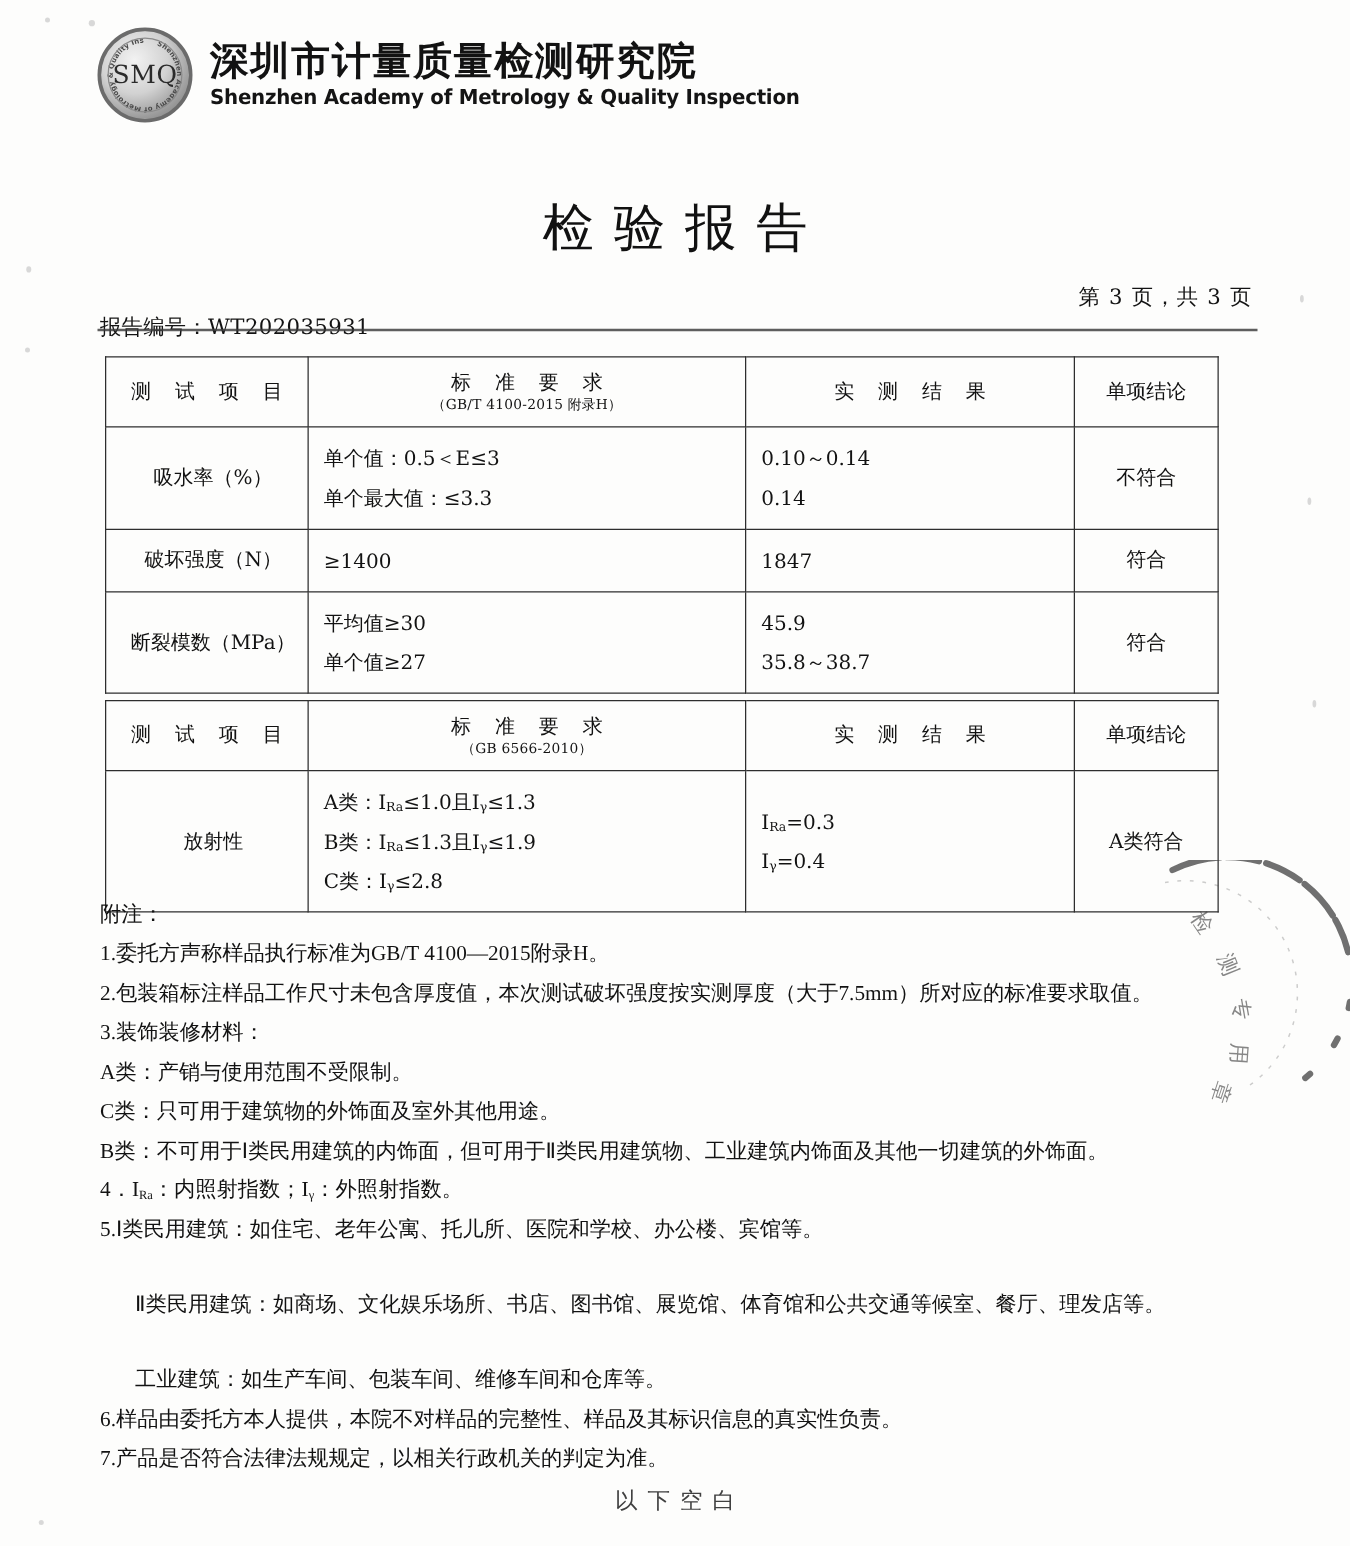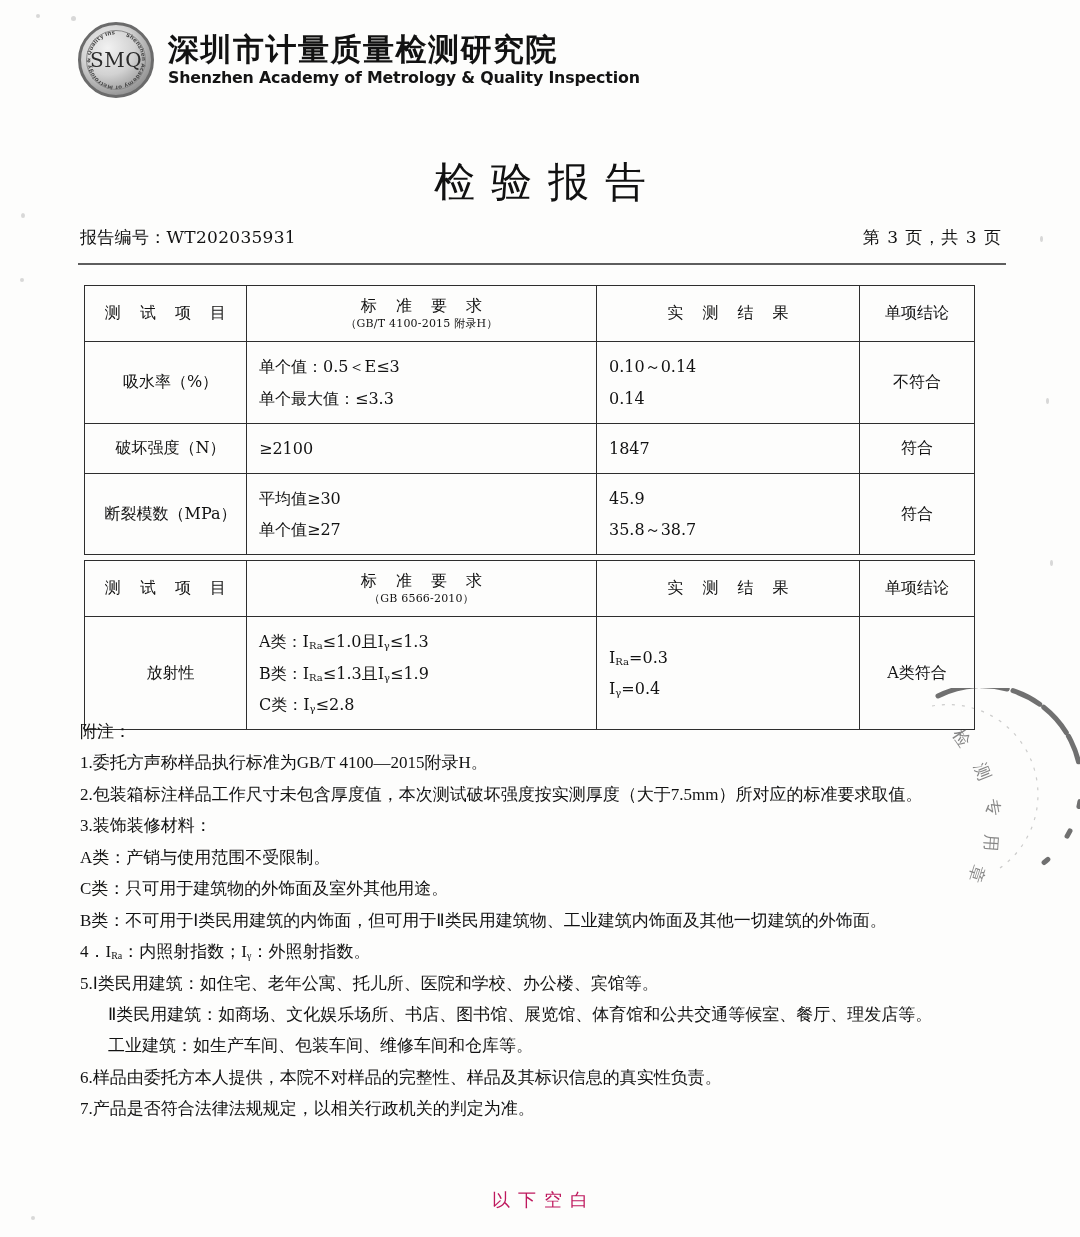--- a/index.html
+++ b/index.html
@@ -114,21 +114,21 @@
     position: absolute;
     left: 80px;
     right: 78px;
     top: 226px;
     display: flex;
     justify-content: space-between;
     font-family: "DejaVu Serif", "Liberation Serif", serif;
     font-size: 17px;
     color: #131313;
   }
-  .meta-left { letter-spacing: .3px; }
+  .meta-left { letter-spacing: .3px; margin-top: 24px; }
   .meta-right { letter-spacing: 1px; }
 
   .rule {
     position: absolute;
     left: 78px;
     width: 928px;
     top: 263px;
     height: 2px;
     background: #3a3a3a;
     opacity: .82;
@@ -177,32 +177,32 @@
     position: absolute;
     left: 80px;
     width: 900px;
     top: 716px;
     font-family: Liberation Serif, serif;
     font-size: 17px;
     line-height: 1.85;
     color: #121212;
   }
   .notes .n { margin: 0; }
-  .notes .indent { text-indent: 28px; }
+  .notes .indent { text-indent: 28px; margin-top: 29px; }
 
   .closing {
     position: absolute;
     left: 0; right: 0;
     top: 1188px;
     text-align: center;
     font-family: "DejaVu Serif", "Liberation Serif", serif;
     font-size: 18px;
     letter-spacing: 8px;
     text-indent: 8px;
-    color: #be185d;
+    color: #404040;
   }
 
   
   .seal {
     position: absolute;
     left: 930px;
     top: 688px;
     width: 200px;
     height: 200px;
     pointer-events: none;
@@ -274,21 +274,21 @@
         </td>
         <td class="cell-l">
           <div>0.10～0.14</div>
           <div>0.14</div>
         </td>
         <td class="cell-c">不符合</td>
       </tr>
       <tr>
         <td class="cell-item">破坏强度（N）</td>
         <td class="cell-l">
-          <div>≥2100</div>
+          <div>≥1400</div>
         </td>
         <td class="cell-l">
           <div>1847</div>
         </td>
         <td class="cell-c">符合</td>
       </tr>
       <tr>
         <td class="cell-item">断裂模数（MPa）</td>
         <td class="cell-l">
           <div>平均值≥30</div>

